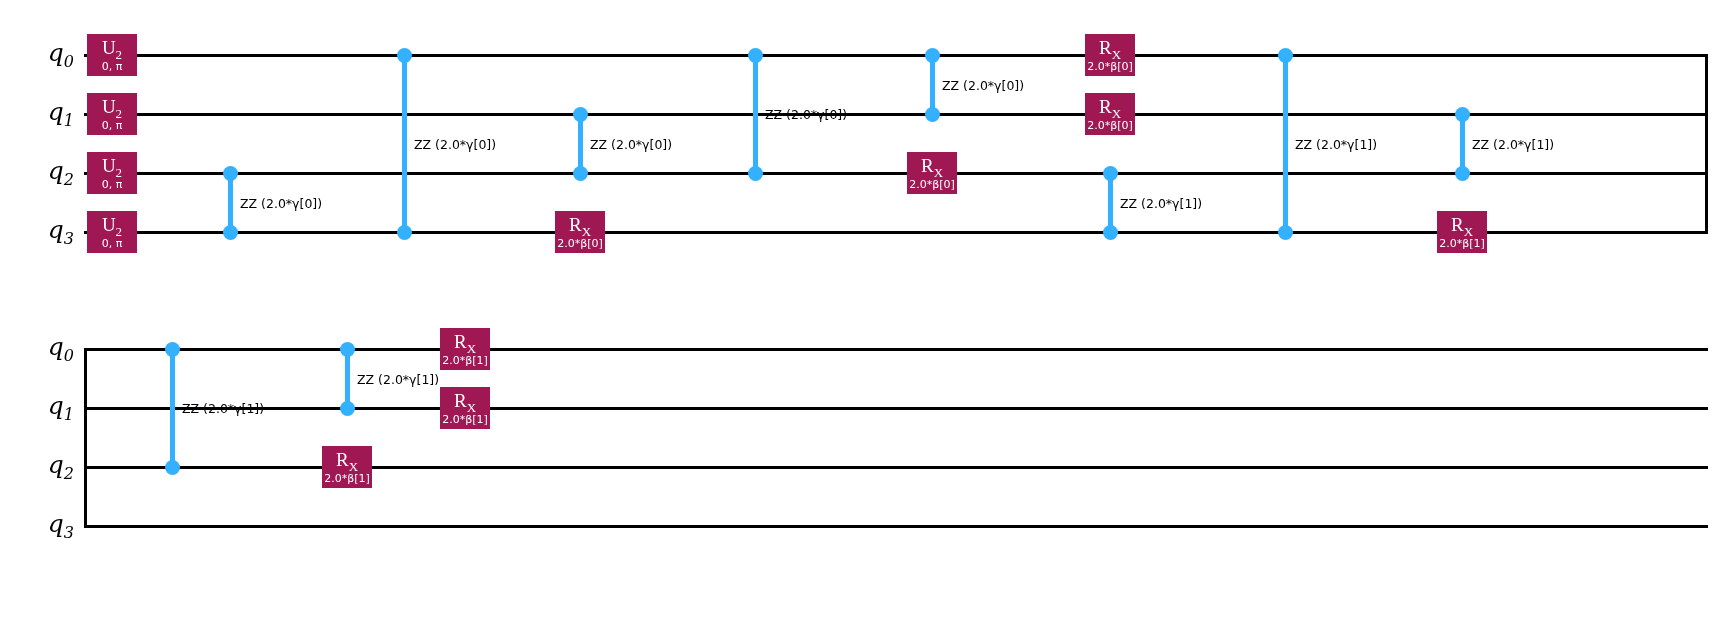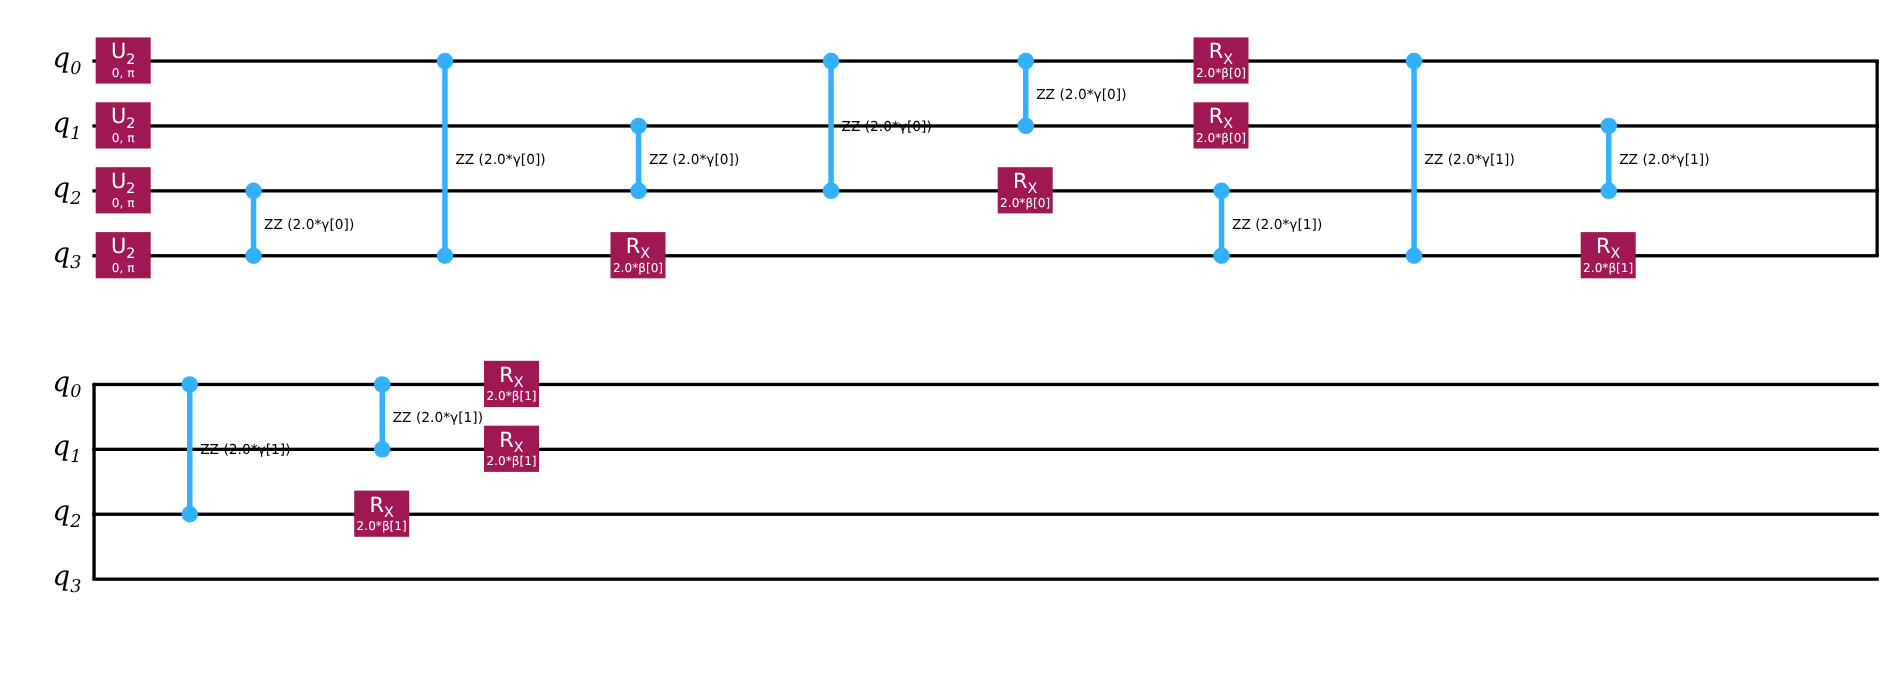--- a/index.html
+++ b/index.html
@@ -58,20 +58,21 @@
     align-items: center;
     justify-content: center;
     box-sizing: border-box;
     line-height: 1;
     overflow: hidden;
   }
   .gate .gate-name {
     font-size: 19px;
     letter-spacing: 0px;
     margin-bottom: 1px;
+    font-family: Liberation Serif, serif;
   }
   .gate .gate-name sub {
     font-size: 13px;
   }
   .gate .gate-param {
     font-size: 11px;
   }
   
   .zz-link {
     position: absolute;

